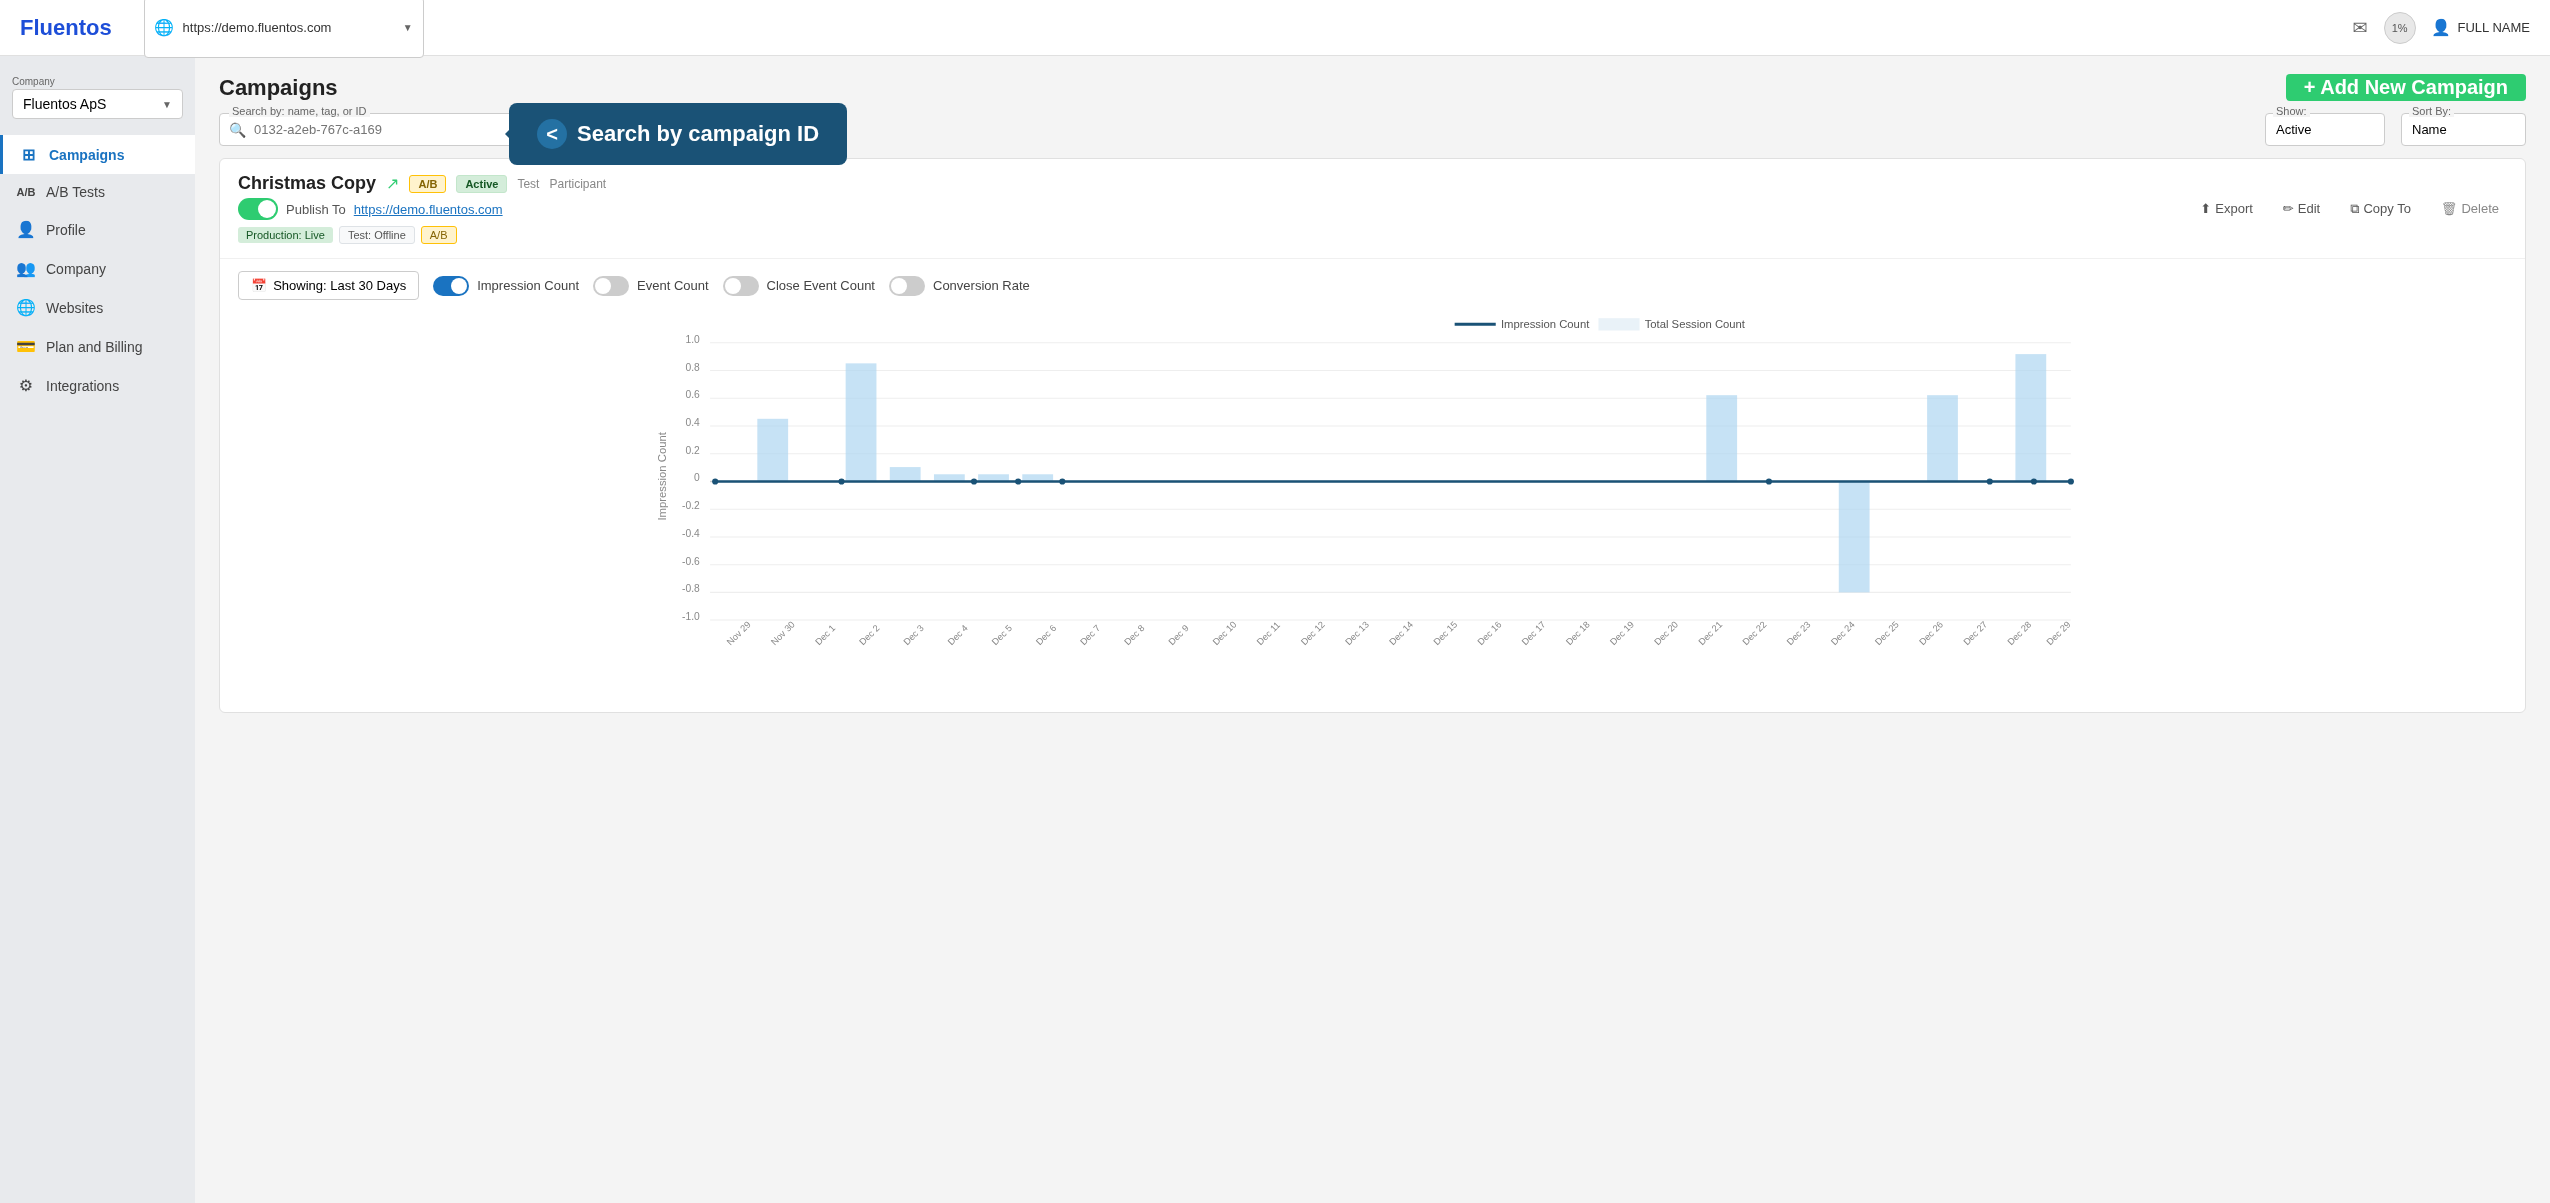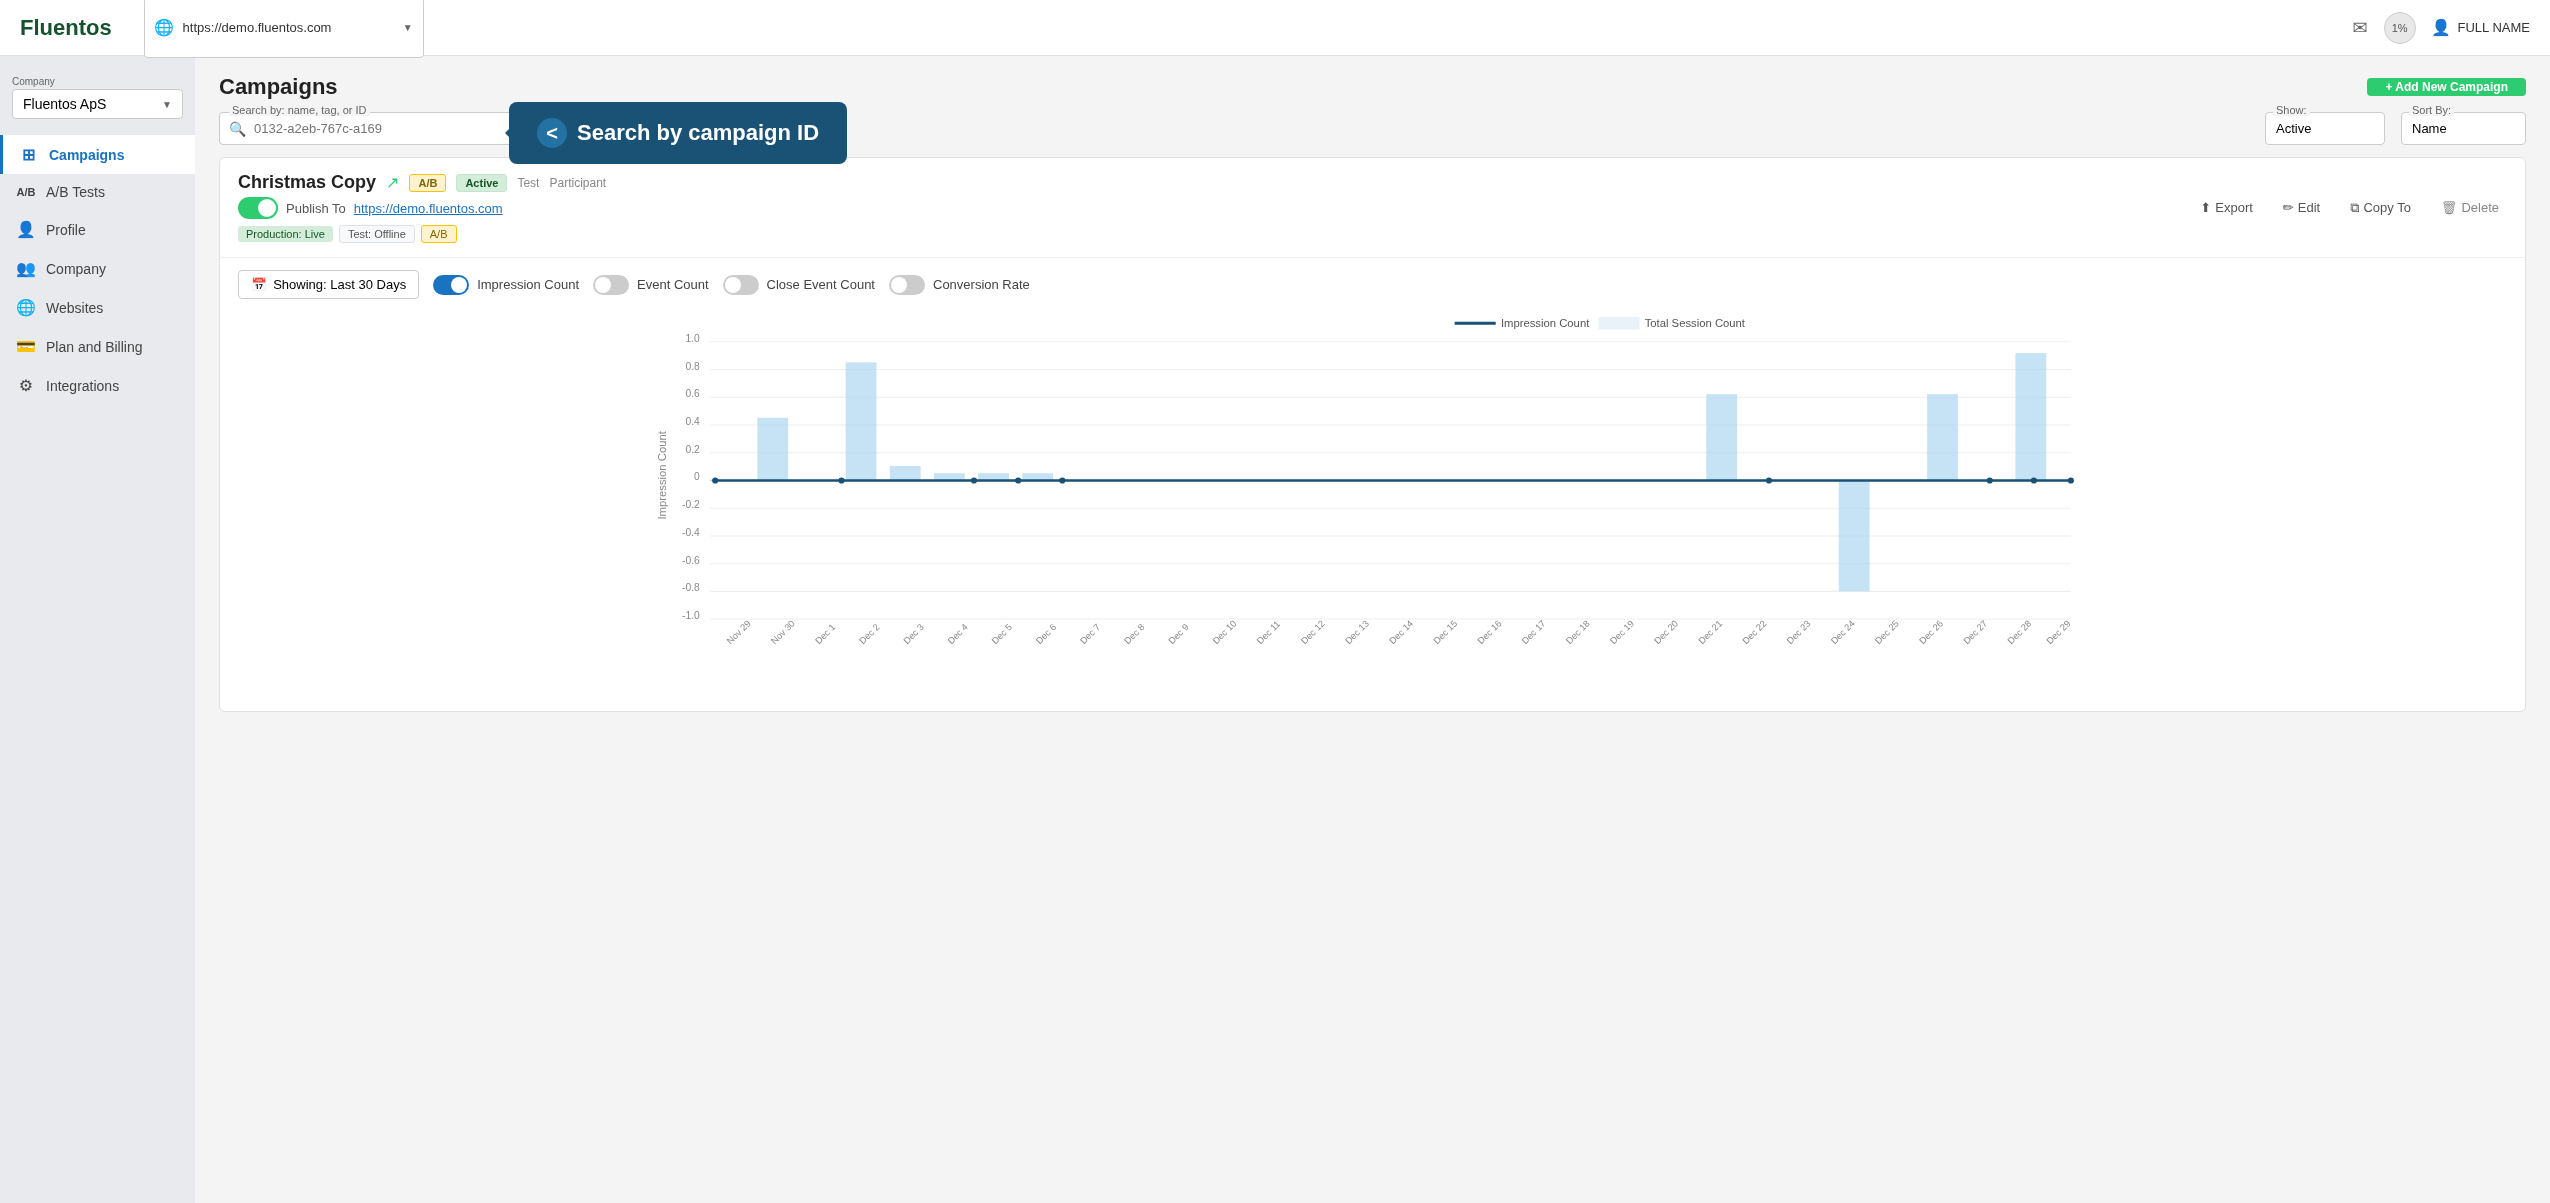--- a/index.html
+++ b/index.html
@@ -1,20 +1,20 @@
 <!DOCTYPE html>
 <html><head>
   <meta charset="utf-8">
   <style>
     * { box-sizing: border-box; margin: 0; padding: 0; }
     body { font-family: -apple-system, BlinkMacSystemFont, 'Segoe UI', sans-serif; background: #f0f0f0; display: flex; flex-direction: column; height: 100vh; overflow: hidden; }
 
     
     .topbar { background: #fff; display: flex; align-items: center; padding: 0 20px; height: 56px; border-bottom: 1px solid #e0e0e0; flex-shrink: 0; z-index: 10; }
-    .logo { color: #14532d; font-size: 22px; font-weight: 700; margin-right: 24px; }
+    .logo { color: #1d4ed8; font-size: 22px; font-weight: 700; margin-right: 24px; }
     .website-selector { display: flex; align-items: center; border: 1px solid #ccc; border-radius: 4px; padding: 20px 10px; background: #fff; min-width: 280px; cursor: pointer; }
     .website-selector .globe-icon { margin-right: 8px; color: #666; }
     .website-selector .url { font-size: 13px; color: #333; flex: 1; }
     .website-selector .chevron { color: #666; font-size: 10px; margin-left: 8px; }
     .select-label { font-size: 11px; color: #666; position: absolute; top: -8px; left: 8px; background: #fff; padding: 0 3px; }
     .website-wrapper { position: relative; margin-left: 8px; }
     .topbar-right { margin-left: auto; display: flex; align-items: center; gap: 16px; }
     .mail-icon { color: #666; font-size: 18px; cursor: pointer; }
     .avatar-circle { width: 32px; height: 32px; border-radius: 50%; background: #e8e8e8; display: flex; align-items: center; justify-content: center; font-size: 11px; color: #555; cursor: pointer; border: 1px solid #ccc; }
     .user-btn { display: flex; align-items: center; gap: 6px; cursor: pointer; font-size: 13px; color: #333; }
@@ -32,21 +32,21 @@
     .sidebar-item.active { background: #fff; color: #1a73c1; font-weight: 600; border-left: 3px solid #1a73c1; }
     .sidebar-item .icon { font-size: 16px; width: 20px; text-align: center; }
     .sidebar-item-label { font-size: 14px; }
 
     
     .main { flex: 1; display: flex; flex-direction: column; overflow: hidden; background: #f4f4f4; }
 
     
     .page-header { background: #f4f4f4; padding: 18px 24px 12px; display: flex; align-items: center; justify-content: space-between; }
     .page-title { font-size: 22px; font-weight: 700; color: #222; }
-    .add-campaign-btn { background: #2ecc71; color: #fff; border: none; border-radius: 4px; padding: 2px 18px; font-size: 12px; cursor: pointer; font-weight: 600; }
+    .add-campaign-btn { background: #2ecc71; color: #fff; border: none; border-radius: 4px; padding: 2px 18px; font-size: 20px; cursor: pointer; font-weight: 600; }
 
     
     .search-area { background: #f4f4f4; padding: 0 24px 12px; display: flex; align-items: center; gap: 12px; position: relative; }
     .search-wrapper { position: relative; flex: 1; max-width: 600px; }
     .search-label { font-size: 11px; color: #666; position: absolute; top: -8px; left: 10px; background: #f4f4f4; padding: 0 3px; z-index: 5; }
     .search-input { width: 100%; border: 1px solid #ccc; border-radius: 4px; padding: 8px 10px 8px 34px; font-size: 13px; background: #fff; }
     .search-input-icon { position: absolute; left: 10px; top: 50%; transform: translateY(-50%); color: #aaa; font-size: 14px; }
 
     
     .search-tooltip { position: absolute; top: -10px; left: 290px; background: #1a5276; color: #fff; border-radius: 8px; padding: 16px 28px; font-size: 22px; font-weight: 600; white-space: nowrap; z-index: 100; display: flex; align-items: center; gap: 10px; }

